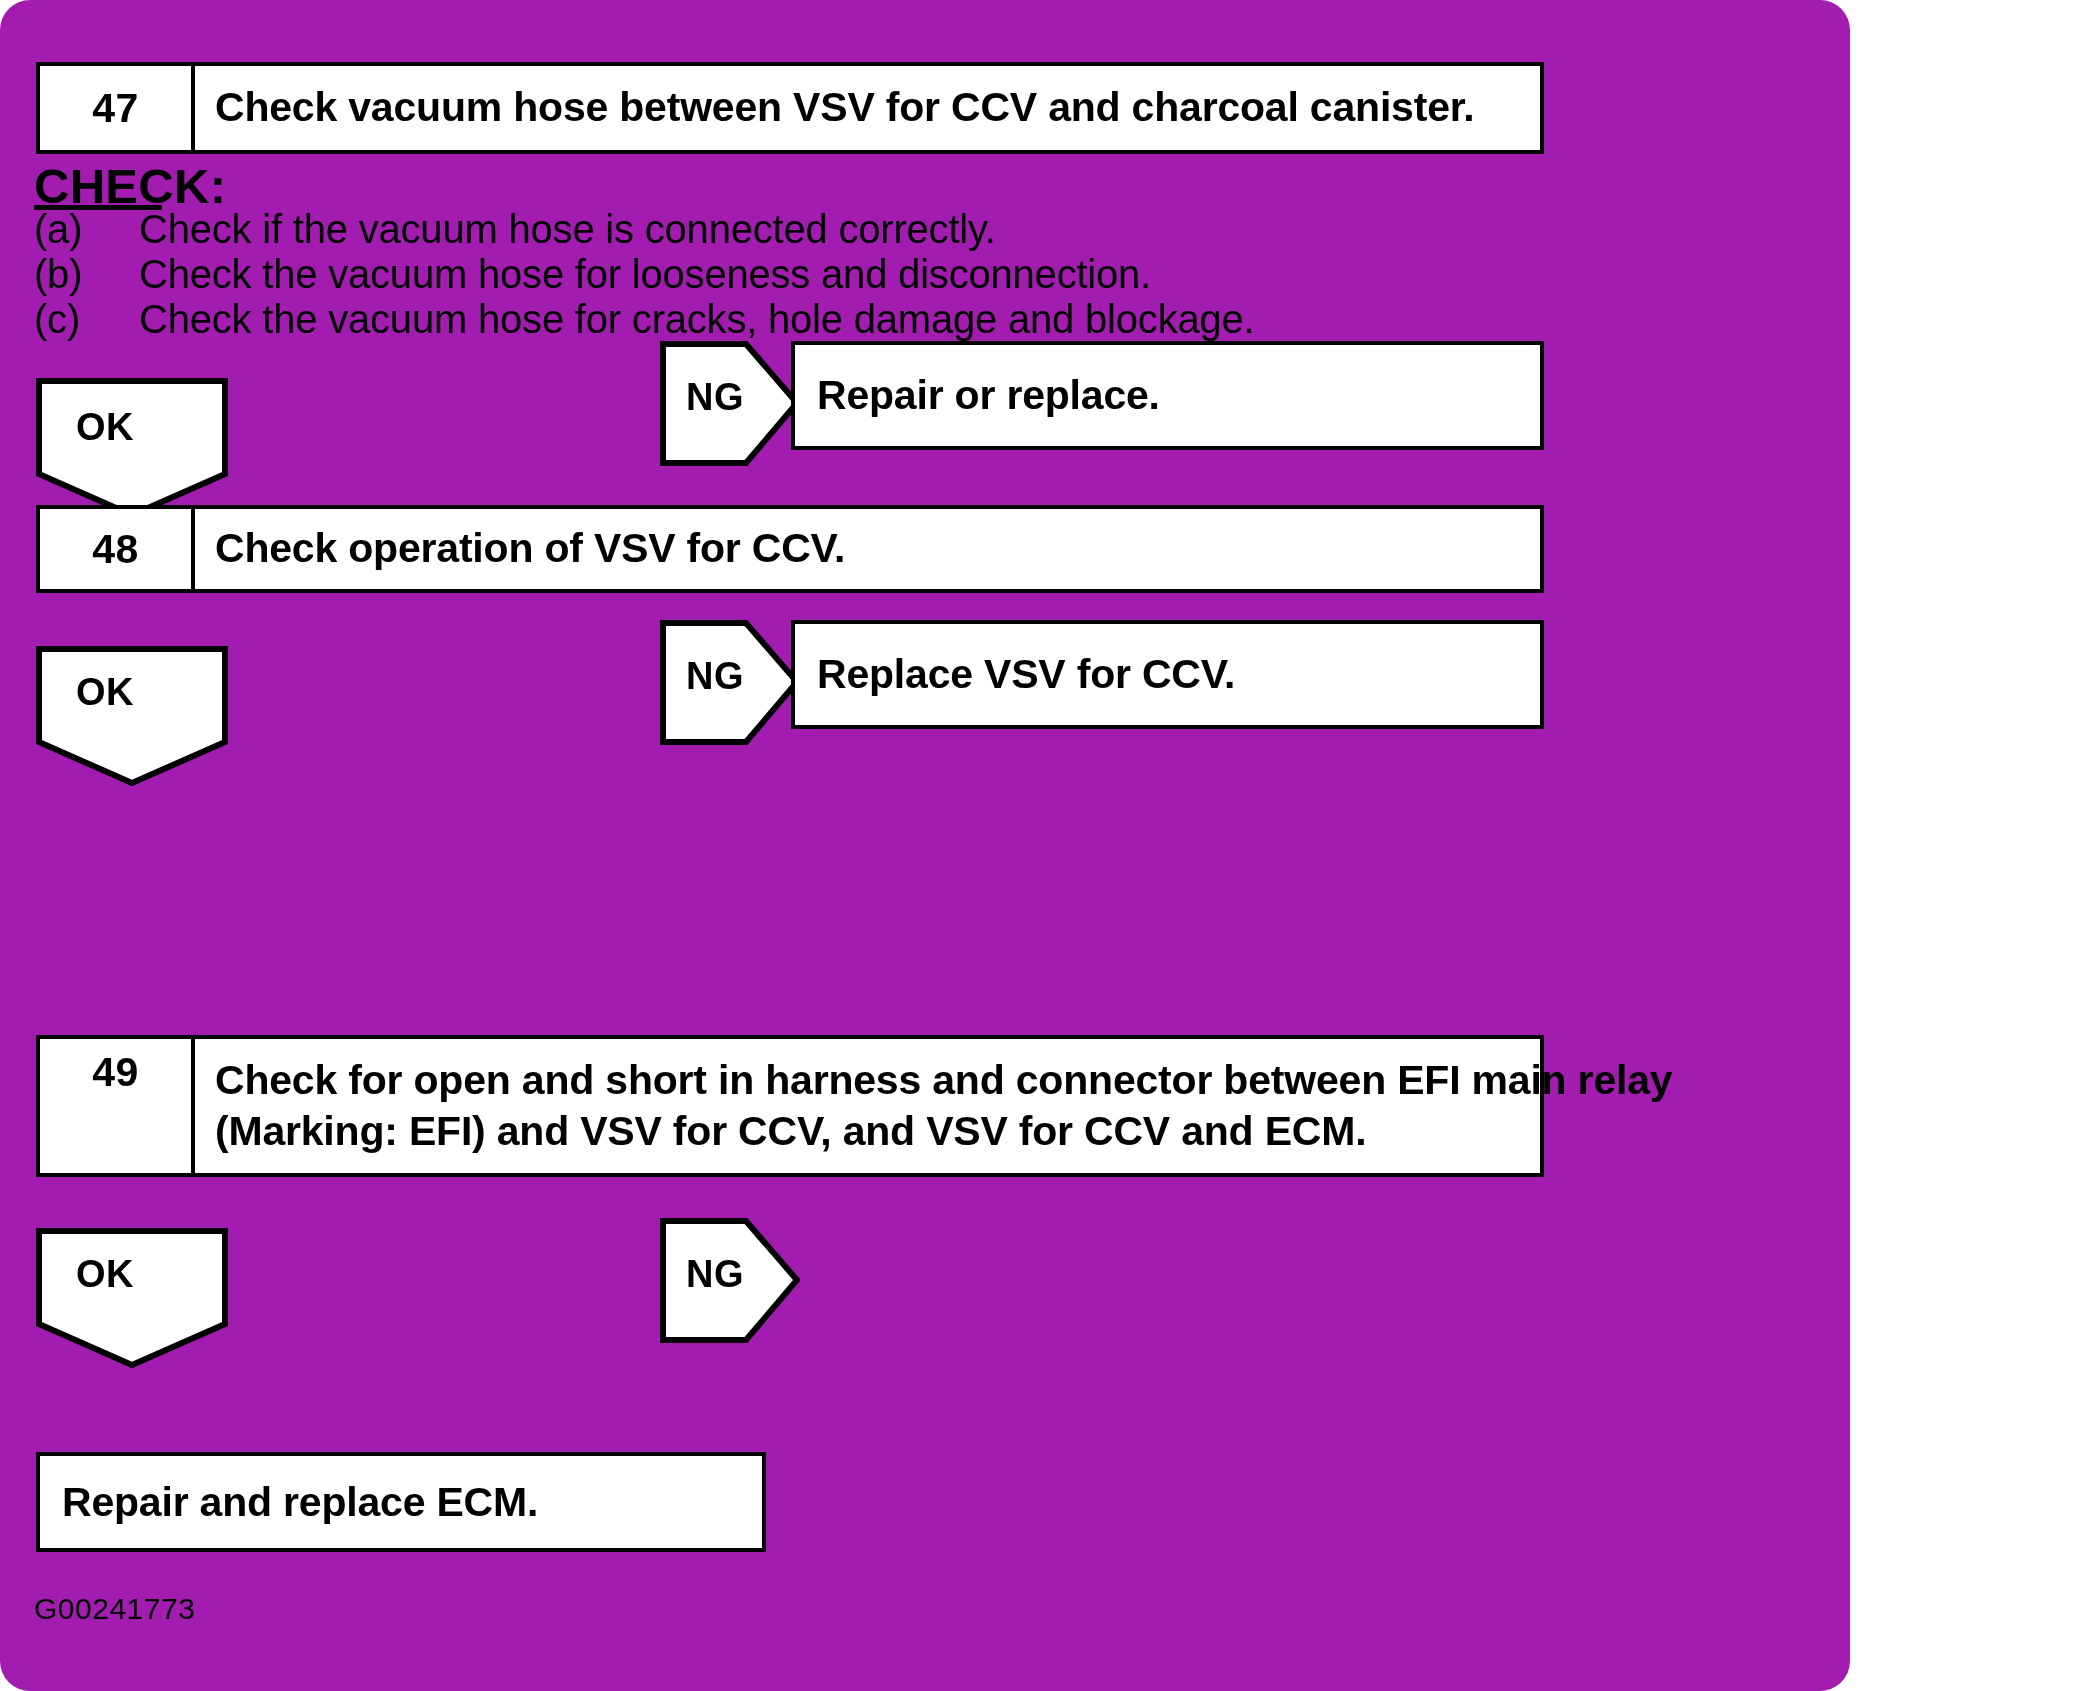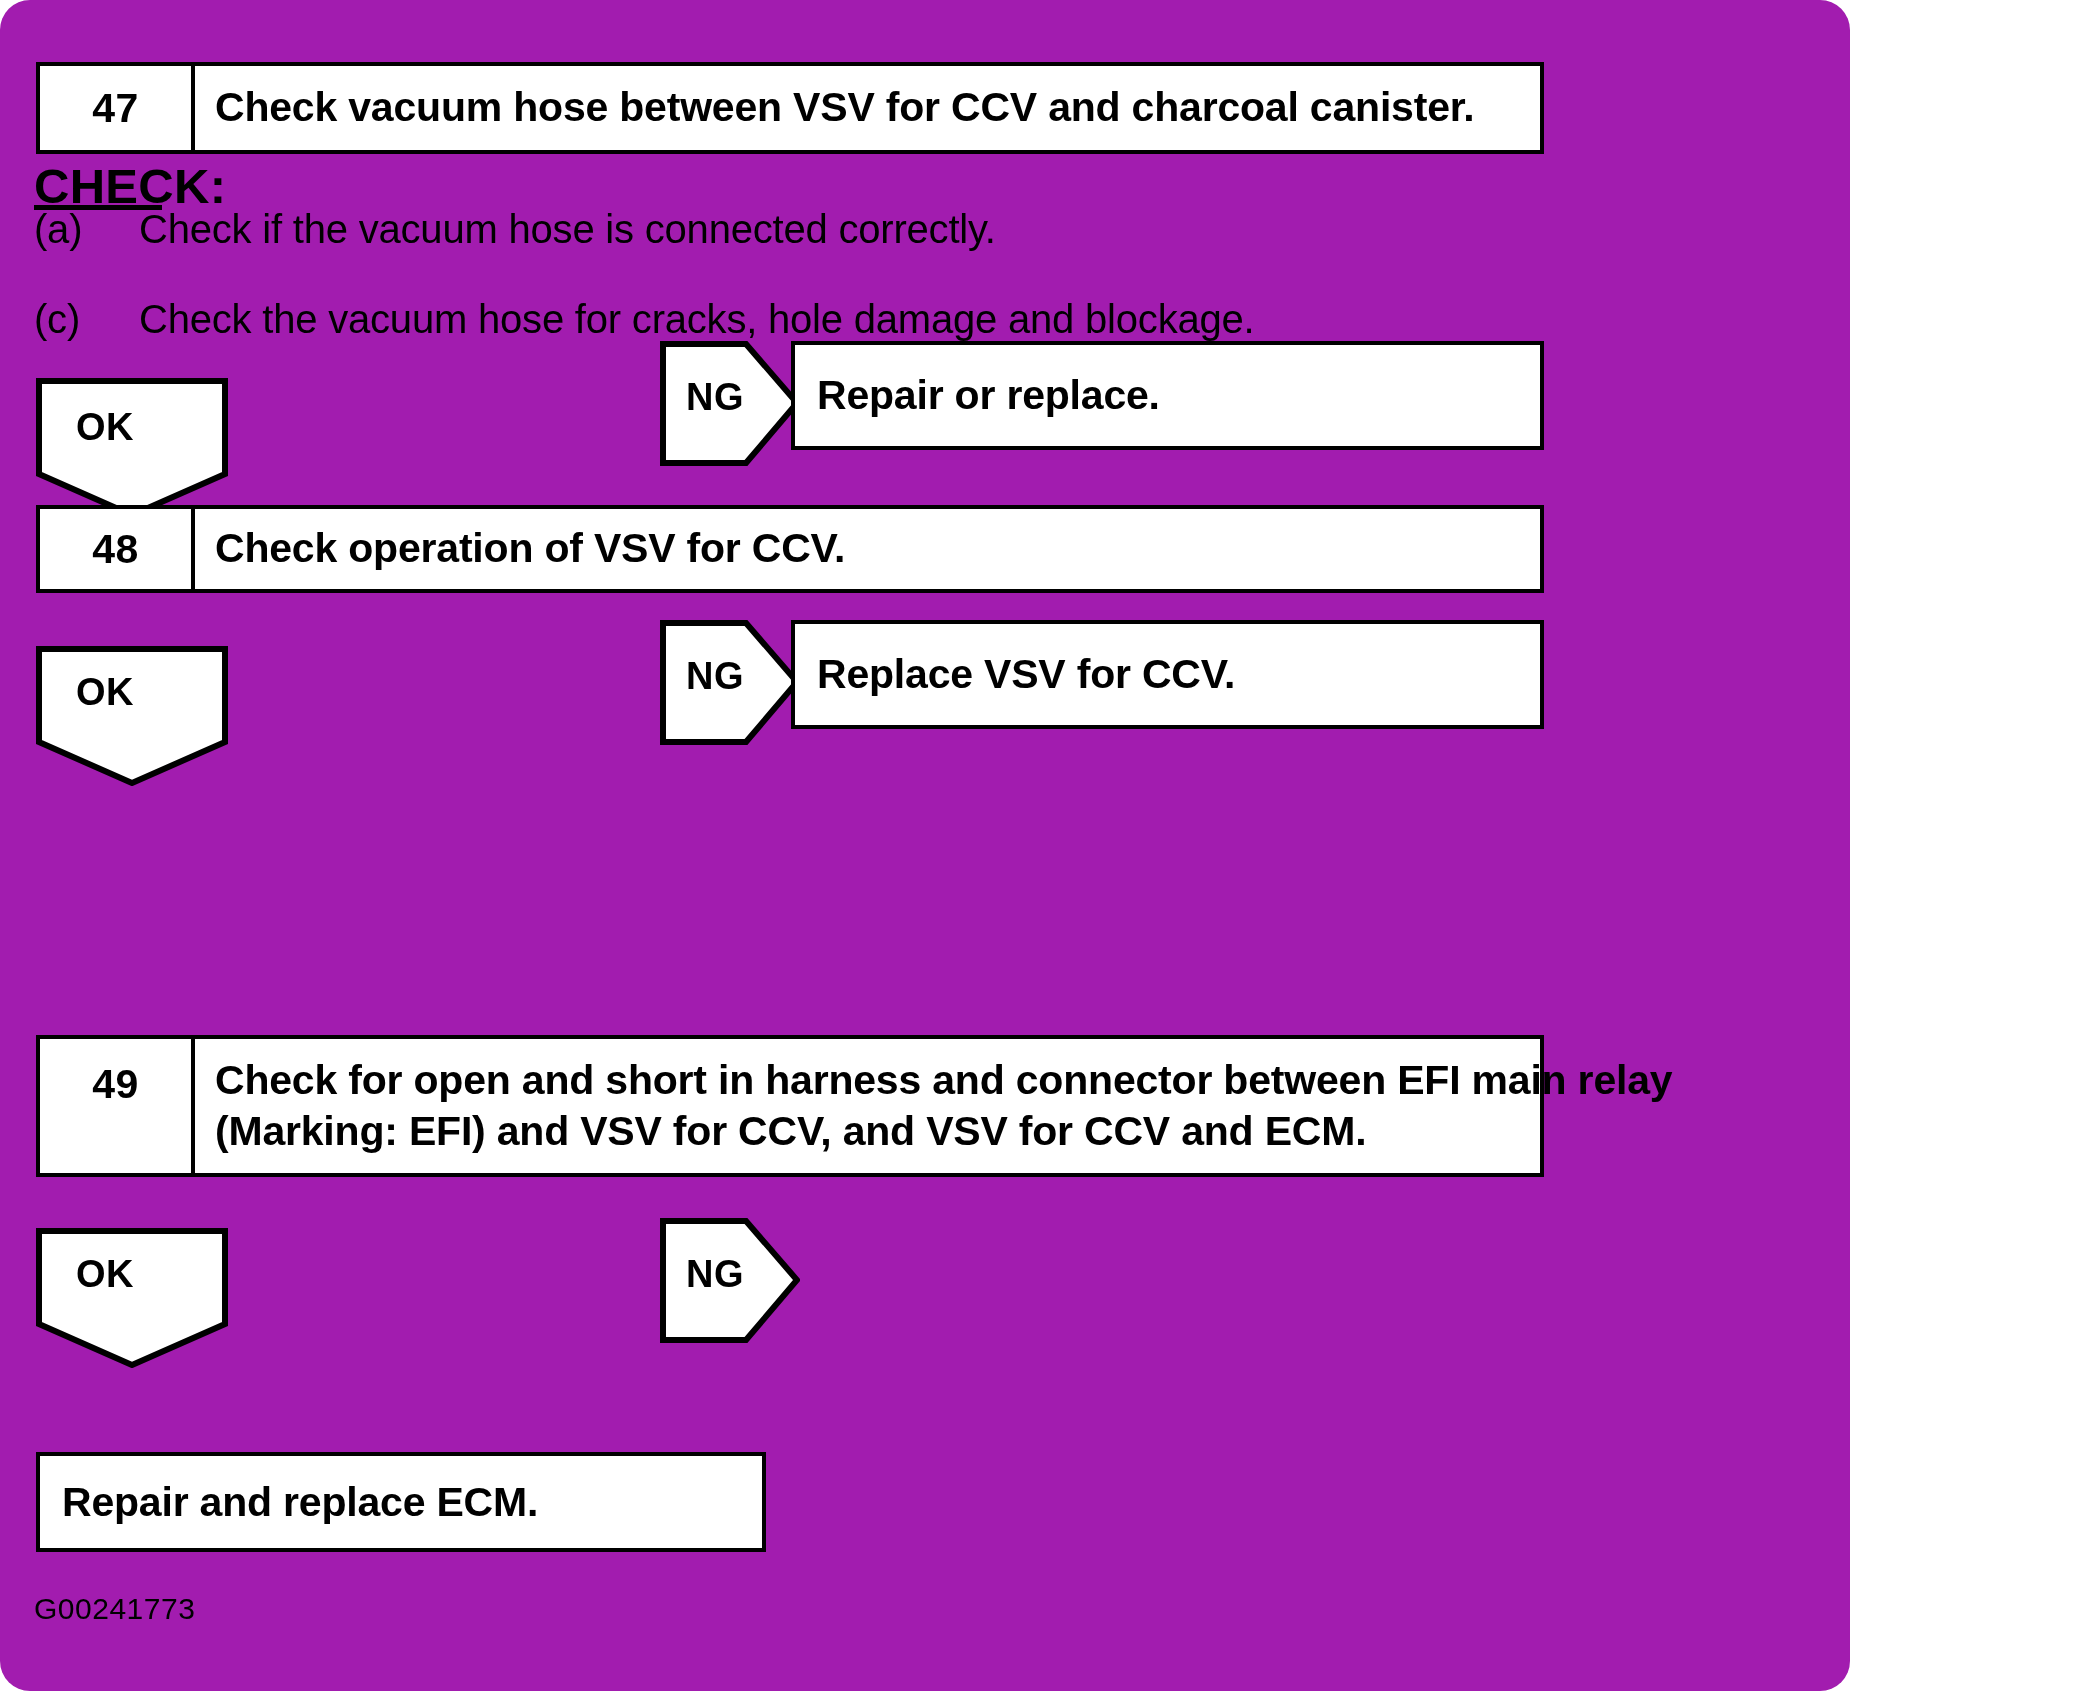--- a/index.html
+++ b/index.html
@@ -143,20 +143,23 @@
       <span class="step-line">Check vacuum hose between VSV for CCV and charcoal canister.</span>
     </div>
   </div>
 
   <div class="check-head" style="left:34px; top:158px;">CHECK:</div>
   <div class="check-head-underline" style="left:34px; top:205px; width:128px;"></div>
 
   <div class="check-item" style="left:34px; top:207px;">
     <span class="marker">(a)</span><span>Check if the vacuum hose is connected correctly.</span>
   </div>
+  <div class="check-item" style="left:34px; top:252px;">
+    <span class="marker">(b)</span><span>Check the vacuum hose for looseness and disconnection.</span>
+  </div>
   <div class="check-item" style="left:34px; top:297px;">
     <span class="marker">(c)</span><span>Check the vacuum hose for cracks, hole damage and blockage.</span>
   </div>
 
   <div class="ok-arrow" style="left:36px; top:378px;">
     <svg viewBox="0 0 192 140" preserveAspectRatio="none" aria-hidden="true">
       <polygon points="3,3 189,3 189,96 96,137 3,96" fill="#ffffff" stroke="#000000" stroke-width="6"></polygon>
     </svg>
   </div>
   <div class="ok-label" style="left:76px; top:406px;">OK</div>
@@ -189,21 +192,21 @@
     <svg viewBox="0 0 140 125" preserveAspectRatio="none" aria-hidden="true">
       <polygon points="3,3 86,3 137,62 86,122 3,122" fill="#ffffff" stroke="#000000" stroke-width="6"></polygon>
     </svg>
   </div>
   <div class="ng-label" style="left:686px; top:655px;">NG</div>
   <div class="plain-box" style="left:791px; top:620px; width:753px; height:109px;text-align:right;">
     <span>Replace VSV for CCV.</span>
   </div>
 
   <div class="step-box" style="left:36px; top:1035px; width:1508px; height:142px;">
-    <div class="step-num" style="align-items:flex-start; padding-top:22px;">49</div>
+    <div class="step-num" style="align-items:flex-start; padding-top:10px;">49</div>
     <div class="step-text two-line" style="flex-direction:column; justify-content:center; align-items:flex-start;">
       <span class="step-line">Check for open and short in harness and connector between EFI main relay</span>
       <span class="step-line">(Marking: EFI) and VSV for CCV, and VSV for CCV and ECM.</span>
     </div>
   </div>
 
   <div class="ok-arrow" style="left:36px; top:1228px;">
     <svg viewBox="0 0 192 140" preserveAspectRatio="none" aria-hidden="true">
       <polygon points="3,3 189,3 189,96 96,137 3,96" fill="#ffffff" stroke="#000000" stroke-width="6"></polygon>
     </svg>

